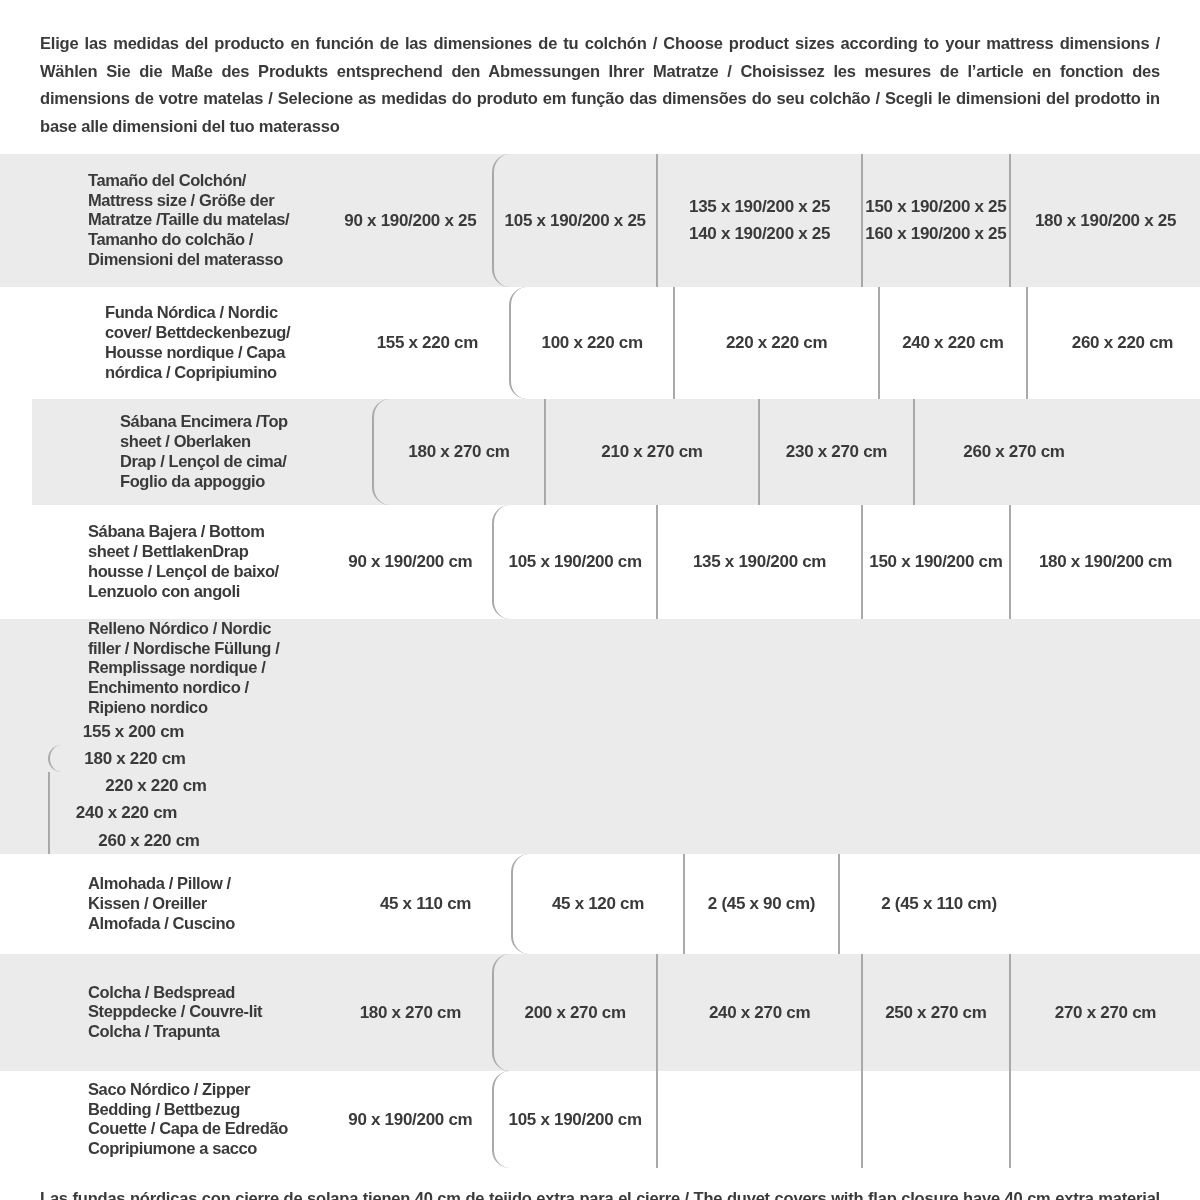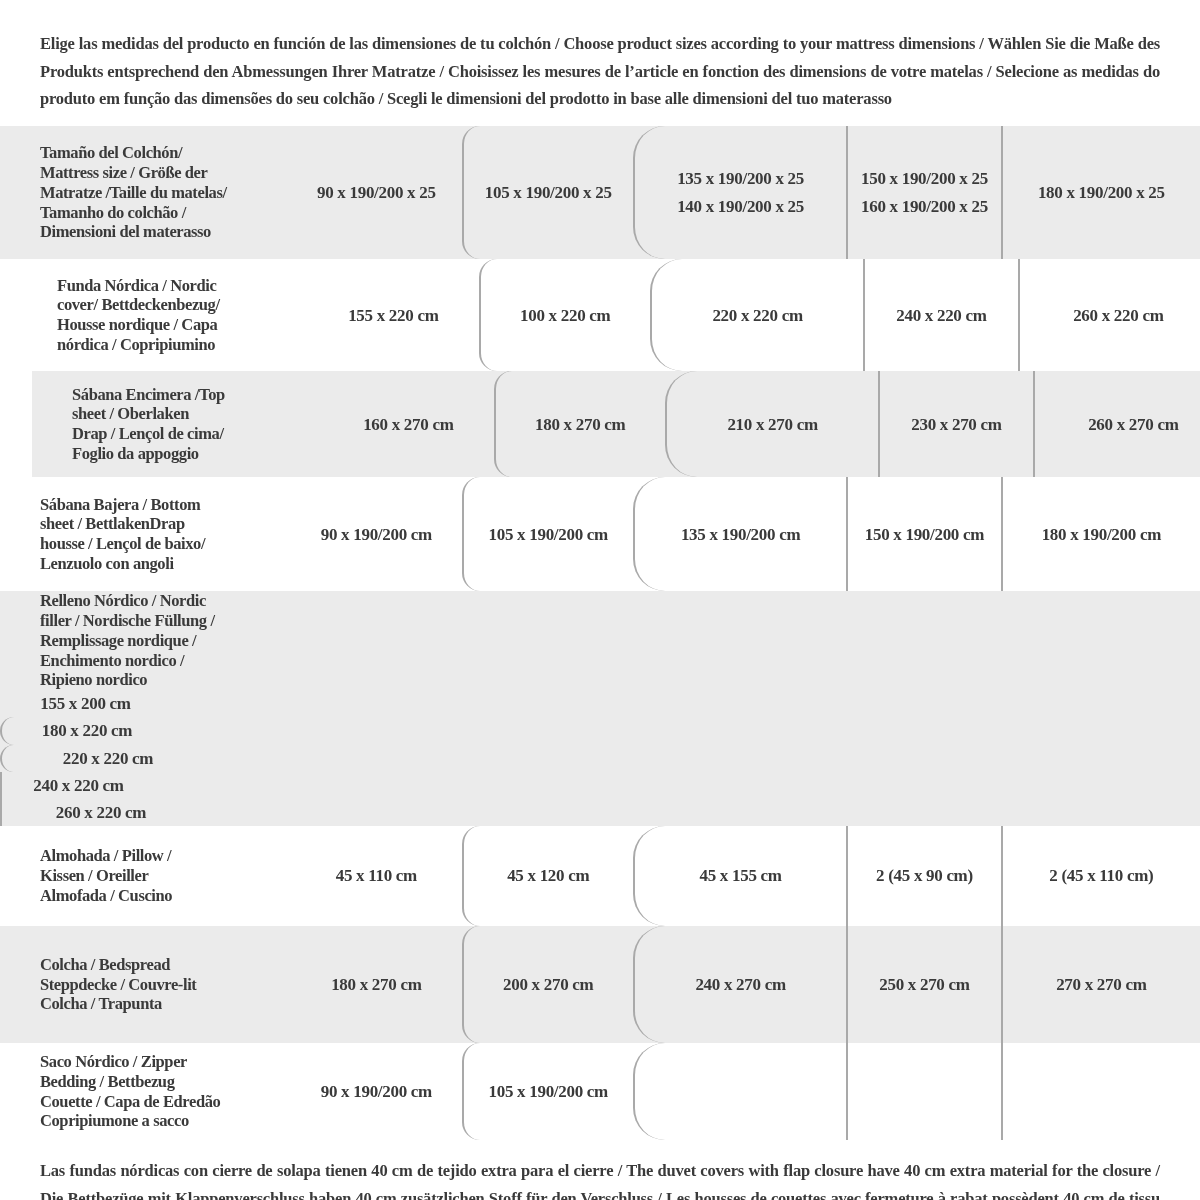--- a/index.html
+++ b/index.html
@@ -1,35 +1,35 @@
 <!DOCTYPE html>
 <html><head>
 <meta charset="utf-8">
 <style>
-  * { box-sizing: border-box; margin: 0; padding: 0; font-family: Liberation Serif, serif; }
+  * { box-sizing: border-box; margin: 0; padding: 0; }
   html, body { width: 1200px; background: #ffffff; }
   body {
     font-family: "Liberation Sans", sans-serif;
     font-weight: 700;
     color: #3d3d3d;
     width: 1200px;
     height: 1200px;
     overflow: hidden;
   }
   .para {
     margin: 0 40px;
     font-size: 16.5px;
     line-height: 1.68;
     text-align: justify;
     letter-spacing: -0.2px;
     color: #3a3a3a;
   }
   .intro { padding-top: 30px; margin-bottom: 13px; }
   .size-table { width: 1200px; }
-  .row { display: flex; width: 1200px; }
+  .row { display: flex; width: 1200px; padding-left: 48px; }
   .row.gray { background: #ebebeb; }
   .row:nth-child(1) { min-height: 133px; }
   .row:nth-child(2) { min-height: 112px; margin-left: 17px; }
   .row:nth-child(3) { min-height: 106px; margin-left: 32px; }
   .row:nth-child(4) { min-height: 114px; }
   .row:nth-child(5) { min-height: 131px; flex-direction: column; }
   .row:nth-child(6) { min-height: 100px; }
   .row:nth-child(7) { min-height: 117px; }
   .row:nth-child(8) { min-height: 97px; }
   .label-cell {
@@ -49,21 +49,21 @@
     justify-content: center;
     text-align: center;
     font-size: 17px;
     line-height: 1.6;
     letter-spacing: -0.3px;
     white-space: pre-line;
     color: #3a3a3a;
   }
   .c1 { width: 171px; }
   .c2 { width: 172px; border-radius: 18px; }
-  .c3 { width: 214px; border-radius: 32px; }
+  .c3 { width: 214px; }
   .c4 { width: 155px; }
   .c5 { width: 200px; }
   .c2, .c3, .c4, .c5 { border-left: 2px solid #a9a9a9; }
   .footnote { margin-top: 17px; }
 </style>
 </head>
 <body>
 
 <p class="para intro">Elige las medidas del producto en función de las dimensiones de tu colchón / Choose product sizes according to your mattress dimensions / Wählen Sie die Maße des Produkts entsprechend den Abmessungen Ihrer Matratze / Choisissez les mesures de l’article en fonction des dimensions de votre matelas / Selecione as medidas do produto em função das dimensões do seu colchão / Scegli le dimensioni del prodotto in base alle dimensioni del tuo materasso</p>
 
@@ -94,21 +94,20 @@
     <div class="val c3">220 x 220 cm</div>
     <div class="val c4">240 x 220 cm</div>
     <div class="val c5">260 x 220 cm</div>
   </div>
 
   <div class="row gray">
     <div class="label-cell">Sábana Encimera /Top
 sheet / Oberlaken
 Drap / Lençol de cima/
 Foglio da appoggio</div>
-    <div class="val c1">160 x 270 cm</div>
     <div class="val c2">180 x 270 cm</div>
     <div class="val c3">210 x 270 cm</div>
     <div class="val c4">230 x 270 cm</div>
     <div class="val c5">260 x 270 cm</div>
   </div>
 
   <div class="row">
     <div class="label-cell">Sábana Bajera / Bottom
 sheet / BettlakenDrap
 housse / Lençol de baixo/
@@ -132,21 +131,20 @@
     <div class="val c4">240 x 220 cm</div>
     <div class="val c5">260 x 220 cm</div>
   </div>
 
   <div class="row">
     <div class="label-cell">Almohada  / Pillow /
 Kissen / Oreiller
 Almofada / Cuscino</div>
     <div class="val c1">45 x 110 cm</div>
     <div class="val c2">45 x 120 cm</div>
-    <div class="val c3">45 x 155 cm</div>
     <div class="val c4">2 (45 x 90 cm)</div>
     <div class="val c5">2 (45 x 110 cm)</div>
   </div>
 
   <div class="row gray">
     <div class="label-cell">Colcha / Bedspread
 Steppdecke / Couvre-lit
 Colcha / Trapunta</div>
     <div class="val c1">180 x 270 cm</div>
     <div class="val c2">200 x 270 cm</div>

